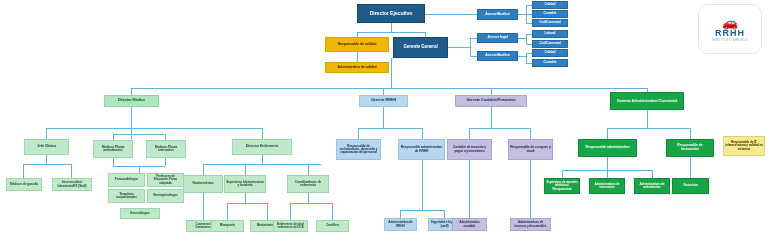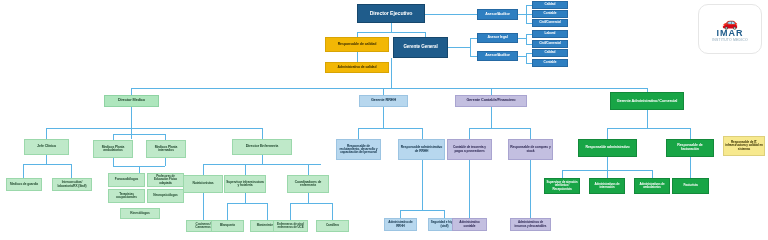--- a/index.html
+++ b/index.html
@@ -214,17 +214,17 @@
   <div class="node green" style="left:666px;top:139px;width:48px;height:18px;font-size:3.5px;">Responsable de facturación</div>
   <div class="node yellow" style="left:723px;top:136px;width:42px;height:20px;font-size:3.1px;">Responsable de IT, infraestructura y calidad en sistemas</div>
 
   <div class="node green" style="left:544px;top:178px;width:36px;height:16px;font-size:3.0px;">Supervisor de atención telefónica / Recepcionista</div>
   <div class="node green" style="left:589px;top:178px;width:36px;height:16px;font-size:3.0px;">Administrativos de internación</div>
   <div class="node green" style="left:634px;top:178px;width:36px;height:16px;font-size:3.0px;">Administrativos de ambulatorios</div>
   <div class="node green" style="left:672px;top:178px;width:37px;height:16px;font-size:3.2px;">Facturista</div>
 
   <div class="logo">
     <div class="mark">🚗</div>
-    <div class="word">IMAR</div>
+    <div class="word">RRHH</div>
     <div class="sub">INSTITUTO MEDICO</div>
   </div>
 
 </div>
 
 </body></html>

